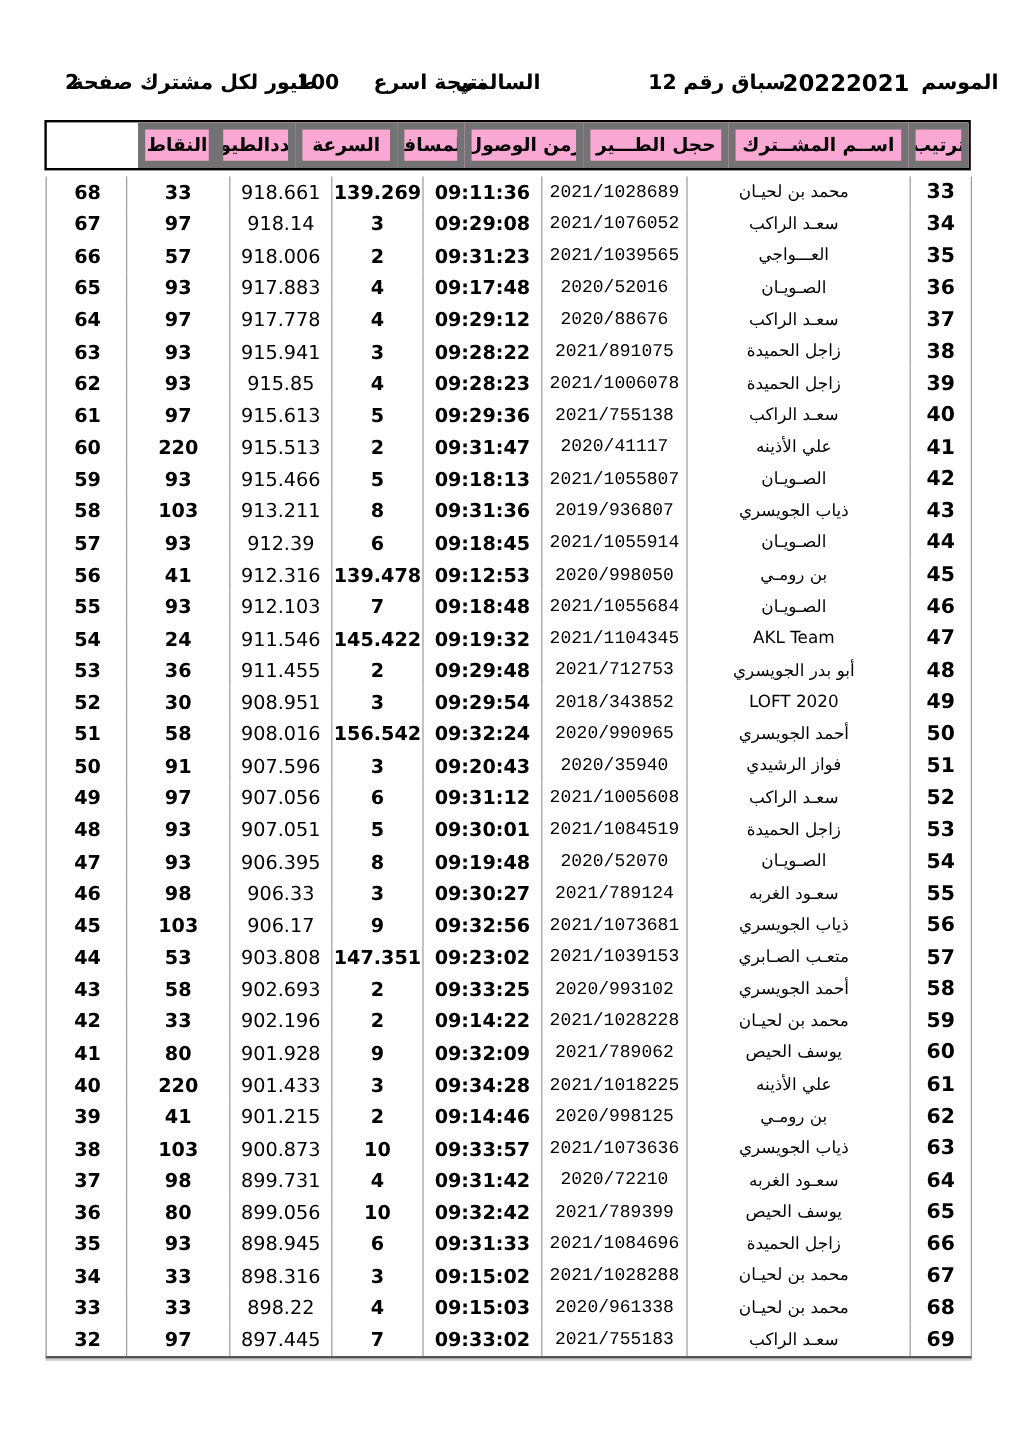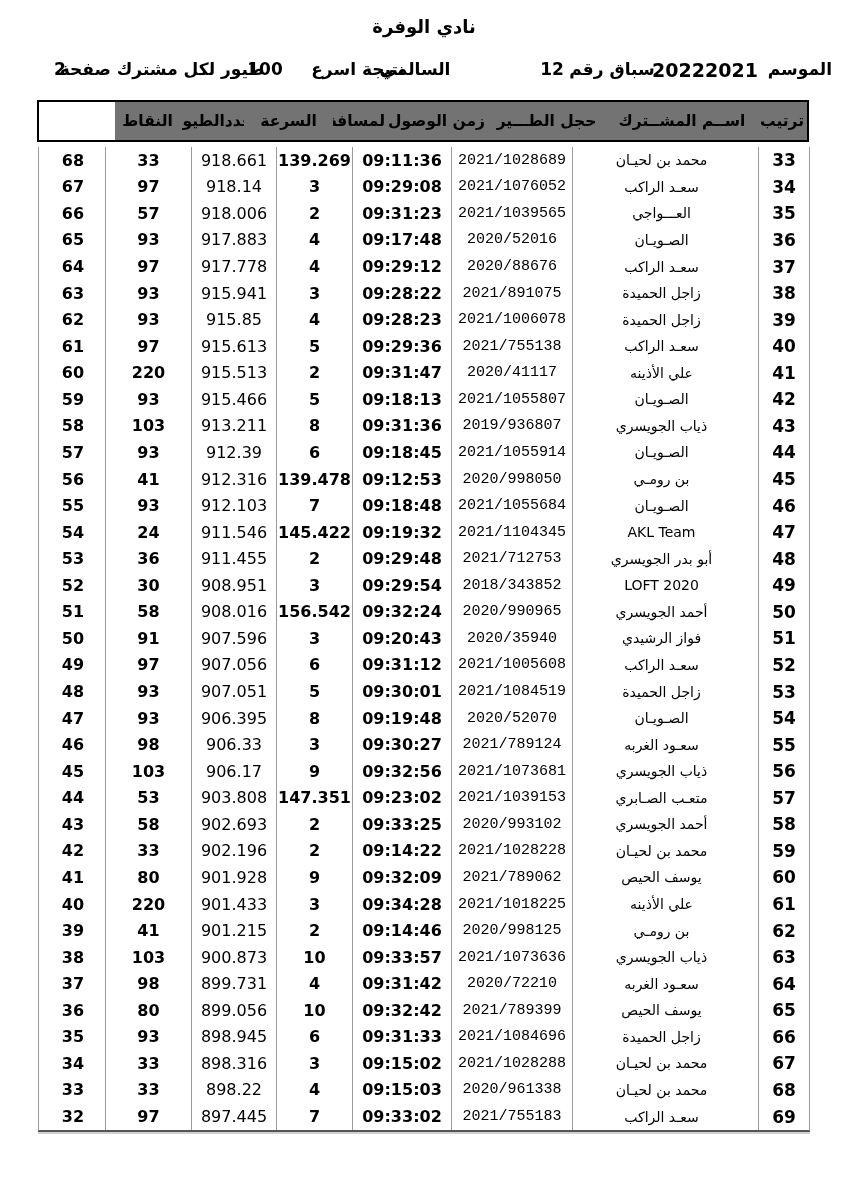--- a/index.html
+++ b/index.html
@@ -27,21 +27,21 @@
   .s-result-count{left:265px;}
   .s-result-suffix{left:162px;}
   .s-page-num{left:60px;}
 
   .thead{
     position:absolute;top:100px;left:37px;width:772px;height:42px;
     border:2px solid #000;box-sizing:border-box;
     display:flex;flex-direction:row-reverse;
   }
   .thead>div{
-    box-sizing:border-box;border:2px solid #737373;background:#737373;
+    box-sizing:border-box;border:6px solid #737373;background:#f9a8d4;
     display:flex;align-items:center;justify-content:center;
     font-weight:bold;font-size:15.5px;direction:rtl;white-space:nowrap;overflow:hidden;
   }
 
   .tbody{
     position:absolute;top:147px;left:38px;width:770px;
     box-sizing:content-box;
     border-left:1px solid #999;border-right:1px solid #999;
     border-bottom:2px solid #555;
     box-shadow:0 2px 0 rgba(0,0,0,0.18);
@@ -65,21 +65,20 @@
 
   .h-rank{width:50px;} .h-name{width:150px;} .h-ring{width:121px;}
   .h-arr{width:99px;} .h-dist{width:56px;} .h-speed{width:85px;}
   .h-birds{width:66px;} .h-points{width:65px;}
 </style>
 </head>
 <body>
 
 <div class="page">
 
-  <div class="title">نادي الوفرة</div>
 
   <div class="subtitle">
     <span class="s-season-label">الموسم</span>
     <span class="s-season-value s-center">20222021</span>
     <span class="s-race-label s-center">سباق رقم</span>
     <span class="s-race-num s-center">12</span>
     <span class="s-location s-center">السالمي</span>
     <span class="s-result-label s-center">نتيجة اسرع</span>
     <span class="s-result-count s-center">100</span>
     <span class="s-result-suffix s-center">طيور لكل مشترك صفحة</span>

